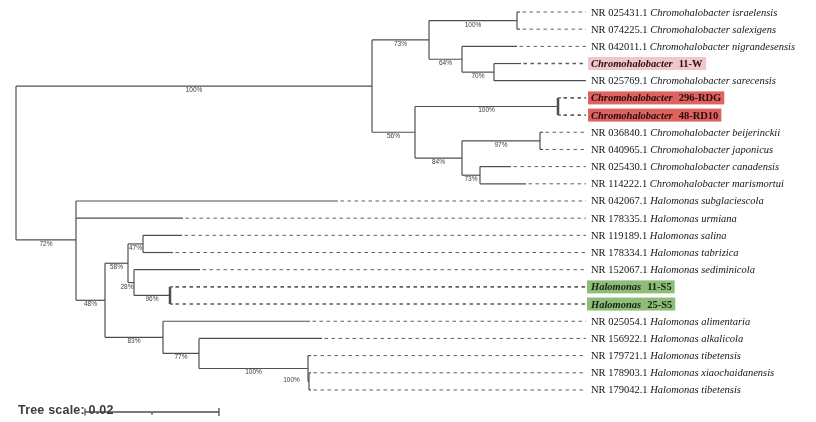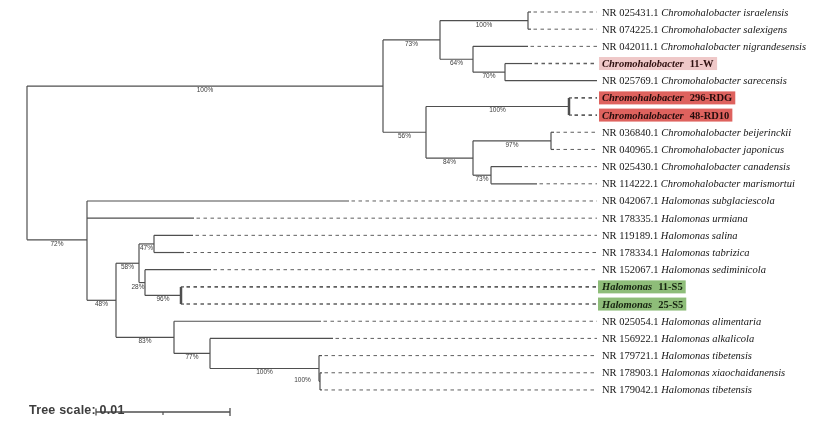--- a/index.html
+++ b/index.html
@@ -9,21 +9,20 @@
     width: 816px;
     height: 422px;
     overflow: hidden;
     font-family: "Liberation Sans", sans-serif;
   }
   .figure-wrap {
     position: relative;
     width: 776px;
     height: 422px;
     background: #ffffff;
-    margin-left: 11px;
   }
   svg.tree {
     position: absolute;
     left: 0;
     top: 0;
   }
   .tree-scale-label {
     position: absolute;
     left: 18px;
     top: 403px;
@@ -171,14 +170,14 @@
       <text x="90.5" y="306.301875" font-size="6.5" fill="#3d3d3d" text-anchor="middle" font-family="&quot;Liberation Sans&quot;, sans-serif">48%</text>
       <line x1="76" y1="200.98" x2="76" y2="300.301875" stroke="#4f4f4f" stroke-width="1.2" stroke-dasharray="none"></line>
       <line x1="16" y1="239.81395833333332" x2="76" y2="239.81395833333332" stroke="#4f4f4f" stroke-width="1.2" stroke-dasharray="none"></line>
       <text x="46" y="245.81395833333332" font-size="6.5" fill="#3d3d3d" text-anchor="middle" font-family="&quot;Liberation Sans&quot;, sans-serif">72%</text>
       <line x1="16" y1="86.08874999999999" x2="16" y2="239.81395833333332" stroke="#4f4f4f" stroke-width="1.2" stroke-dasharray="none"></line>
       <line x1="85" y1="412" x2="219" y2="412" stroke="#4f4f4f" stroke-width="1.3" stroke-dasharray="none"></line>
       <line x1="85" y1="408.5" x2="85" y2="415.5" stroke="#4f4f4f" stroke-width="1.3" stroke-dasharray="none"></line>
       <line x1="219" y1="408" x2="219" y2="416" stroke="#4f4f4f" stroke-width="1.3" stroke-dasharray="none"></line>
       <line x1="152" y1="412" x2="152" y2="415" stroke="#4f4f4f" stroke-width="1.2" stroke-dasharray="none"></line>
     </svg>
-  <div class="tree-scale-label">Tree scale: 0.01</div>
+  <div class="tree-scale-label">Tree scale: 0.02</div>
 </div>
 
 </body></html>

